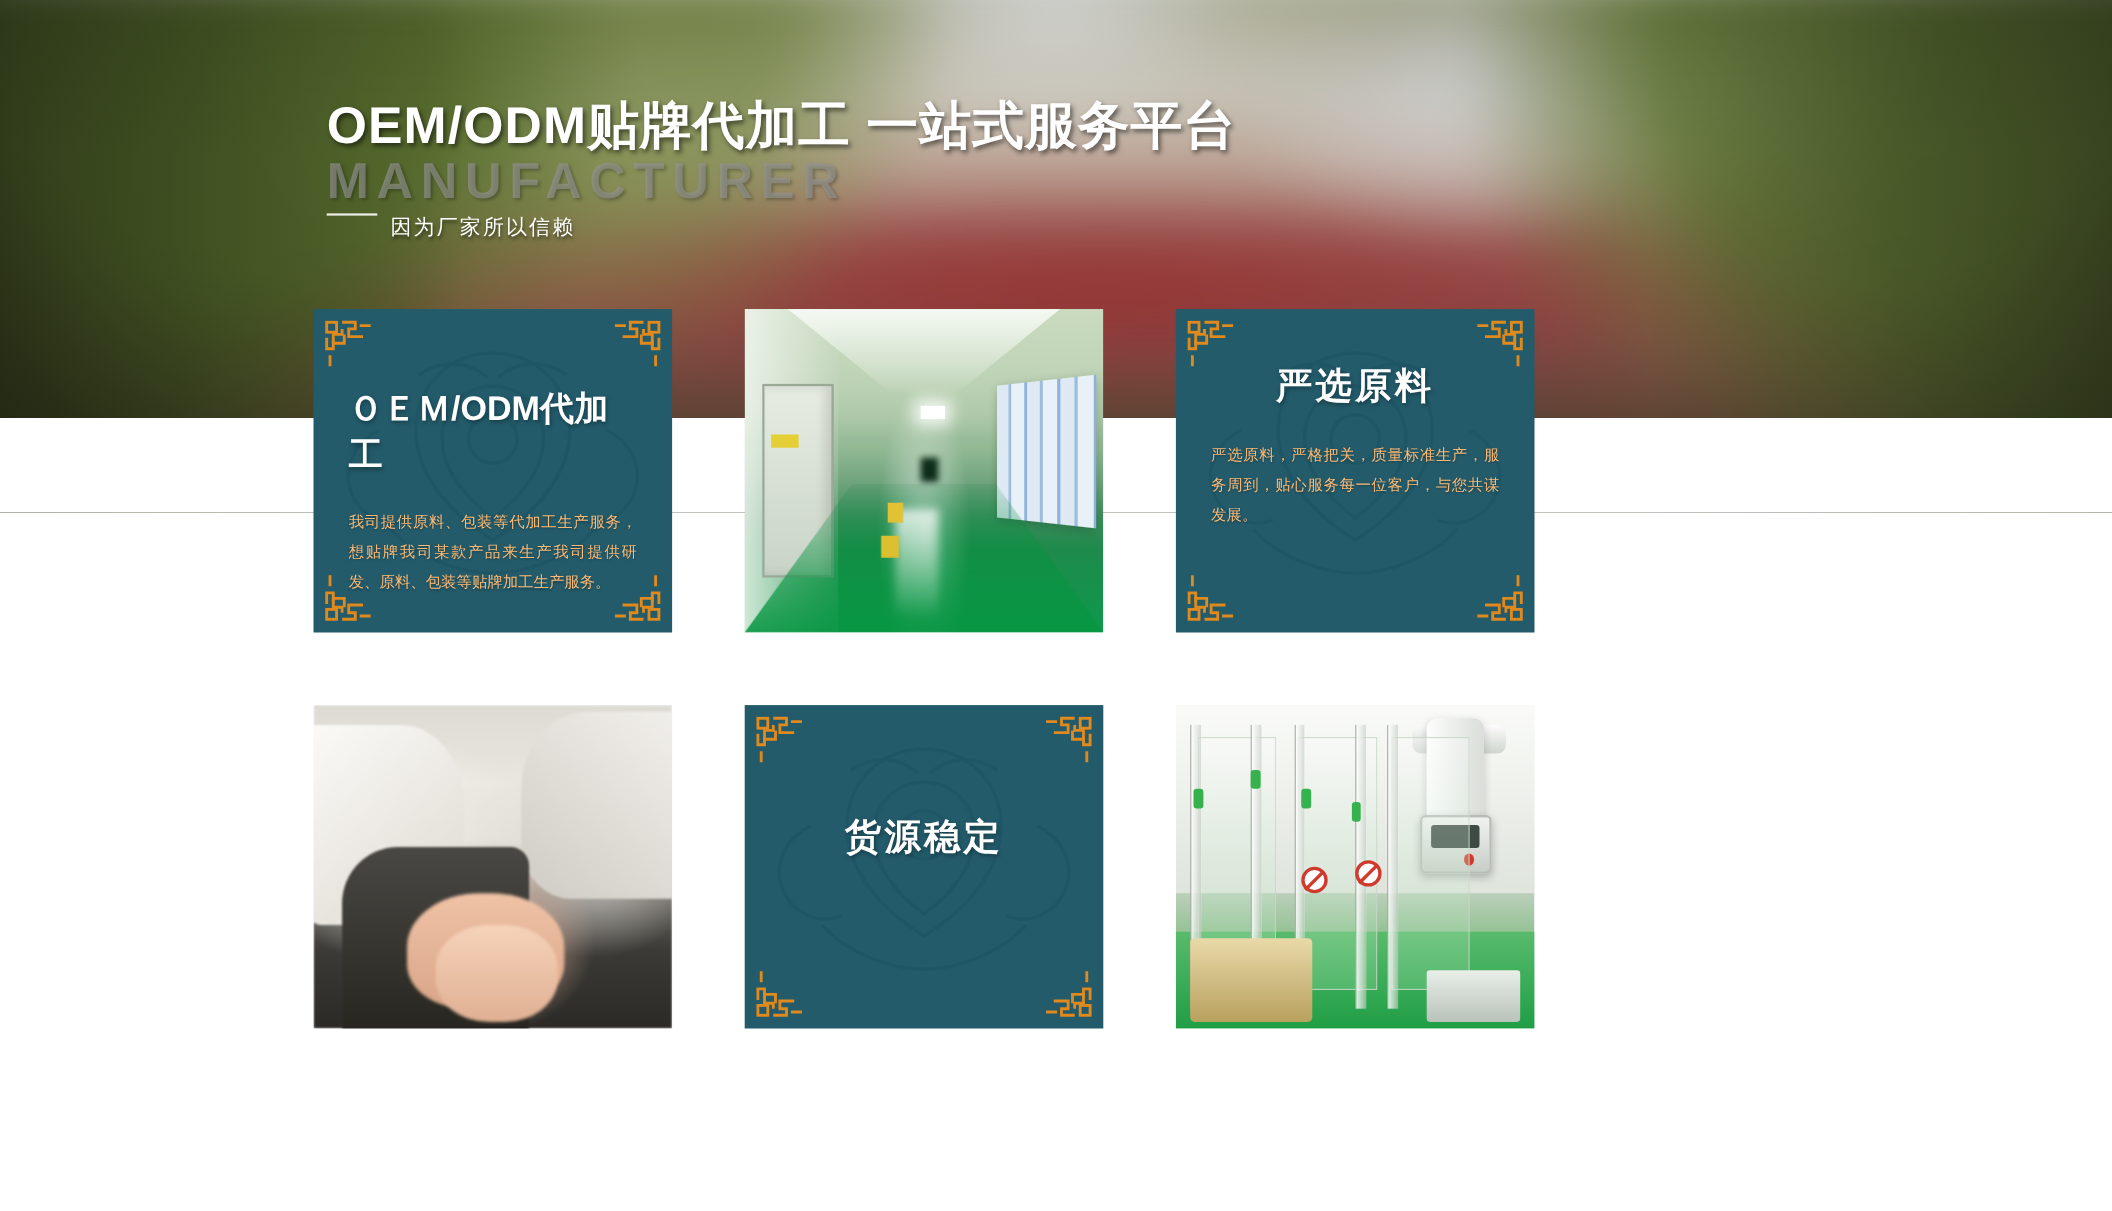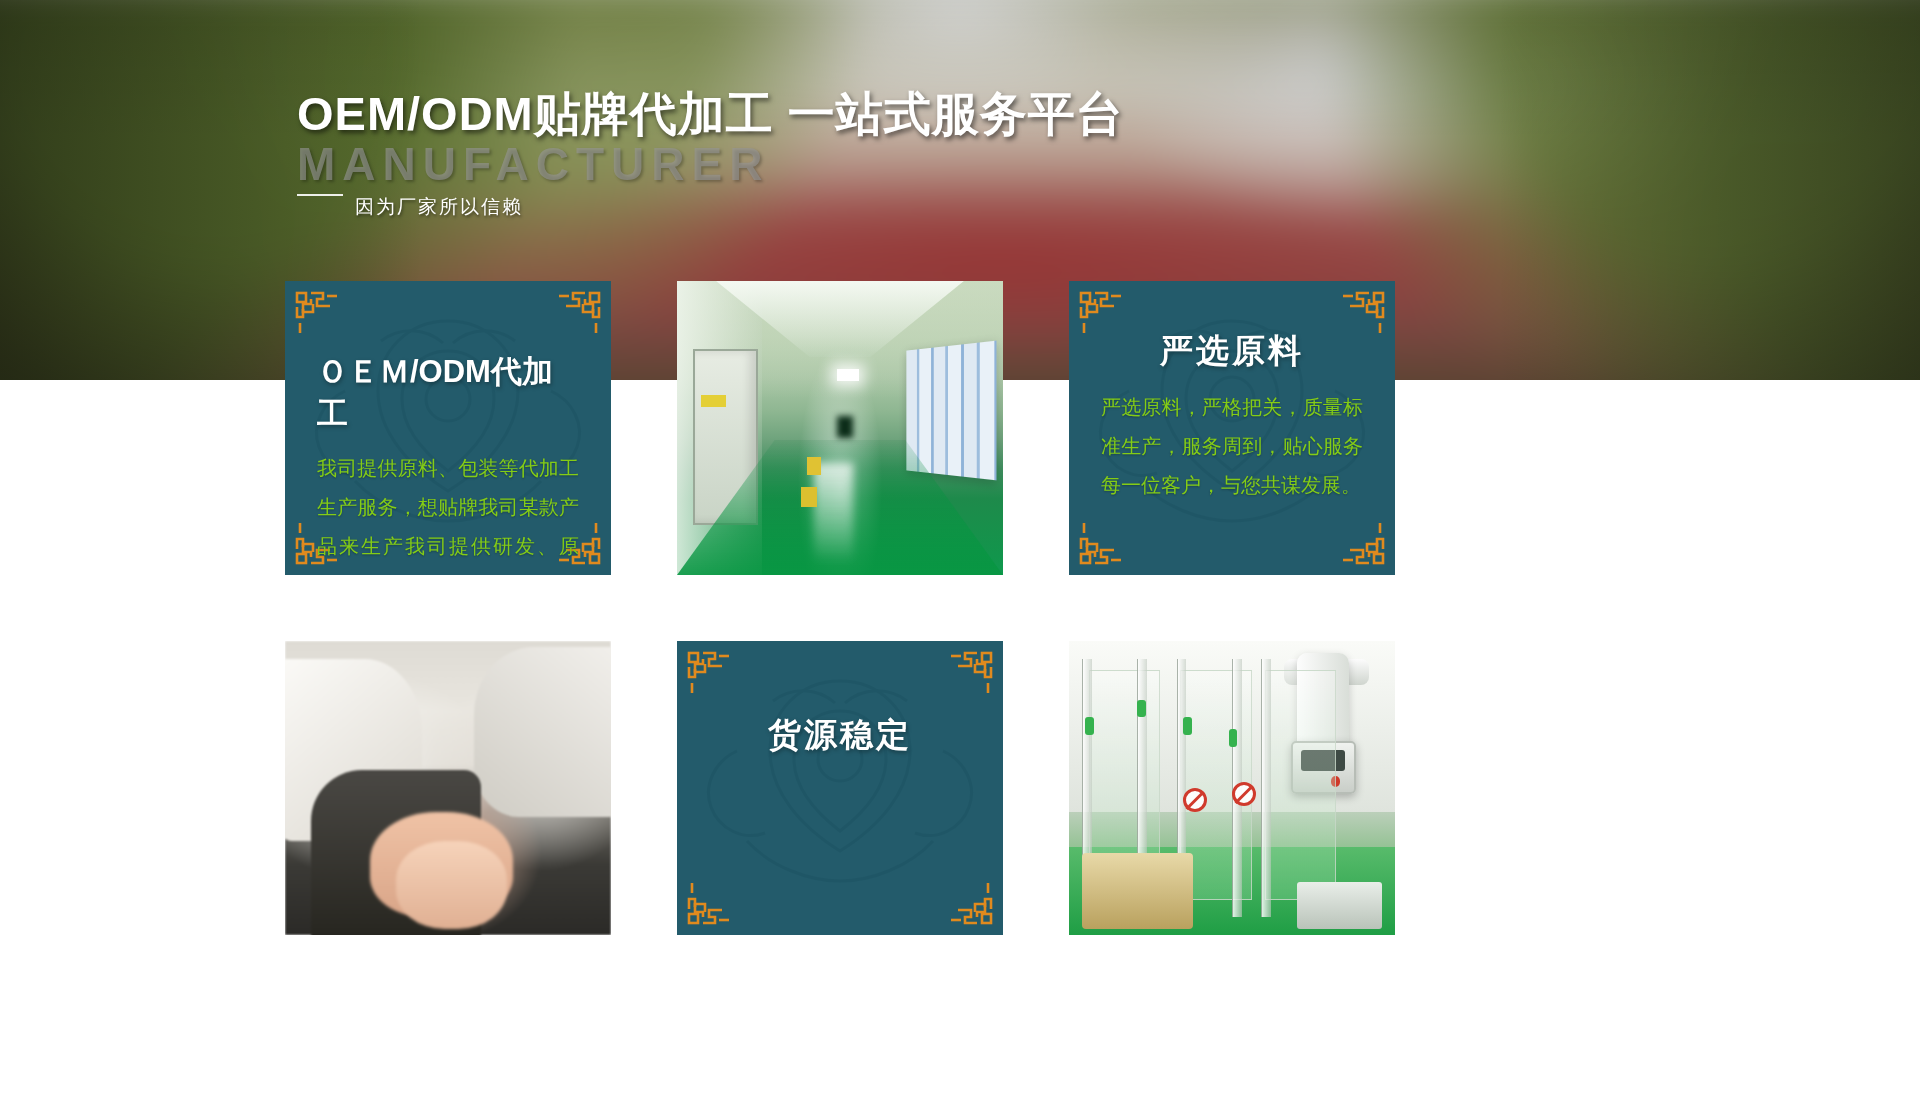--- a/index.html
+++ b/index.html
@@ -107,32 +107,32 @@
     height:100%; padding:58px 32px 40px;
     display:flex; flex-direction:column; align-items:center;
   }
   .card-title {
     color:#ffffff; font-weight:700; text-align:center;
     text-shadow:1px 2px 4px rgba(0,0,0,.35);
   }
   .card-title.en { font-size:31px; letter-spacing:0px; }
   .card-title.cn { font-size:33px; letter-spacing:3px; }
   .card-body {
-    margin-top:14px;
-    color:#84cc16; font-size:20px; line-height:1.95;
+    margin-top:26px;
+    color:#fdba74; font-size:14px; line-height:1.95;
     text-align:justify; text-justify:inter-ideograph;
     text-shadow:0 1px 2px rgba(0,0,0,.3);
     max-width:274px;
   }
 
   
   #card-oem .card-inner { padding-top:70px; align-items:flex-start; }
   #card-oem .card-title { text-align:left; width:100%; }
   #card-equip .card-inner { padding-top:48px; }
-  #card-supply .card-inner { padding-top:72px; }
+  #card-supply .card-inner { padding-top:98px; }
 
   
   .photo { position:absolute; inset:0; }
 
   
   #photo-corridor {
     background:
       linear-gradient(180deg, rgba(198,214,186,.55) 0 16%, rgba(150,178,148,0) 40%),
       radial-gradient(ellipse 60px 200px at 50% 70%, rgba(255,255,255,.55), rgba(255,255,255,0) 70%),
       linear-gradient(180deg,

